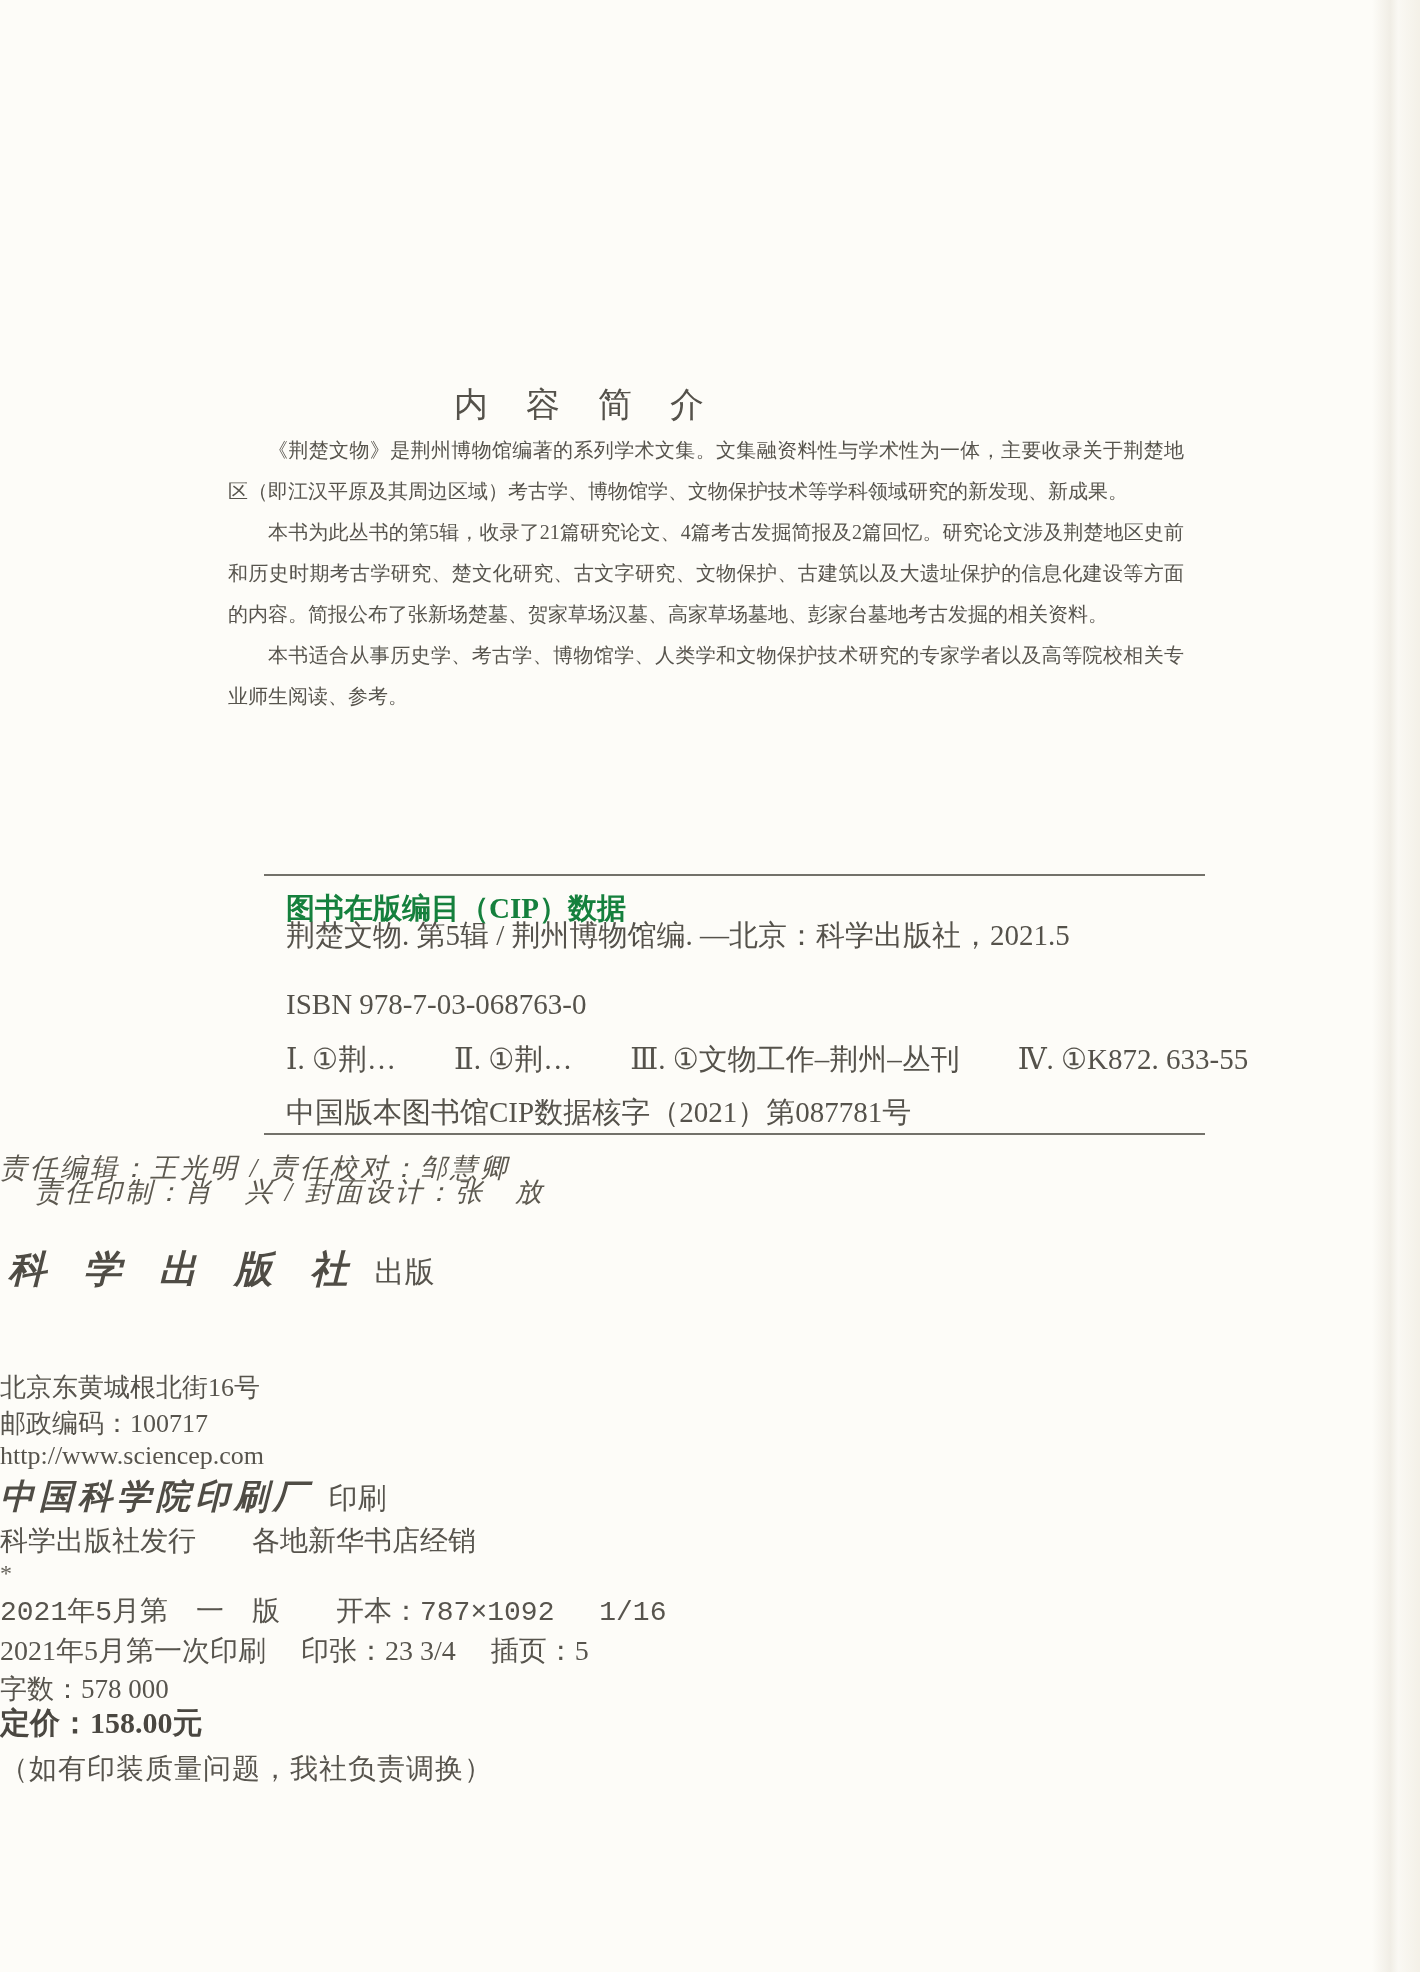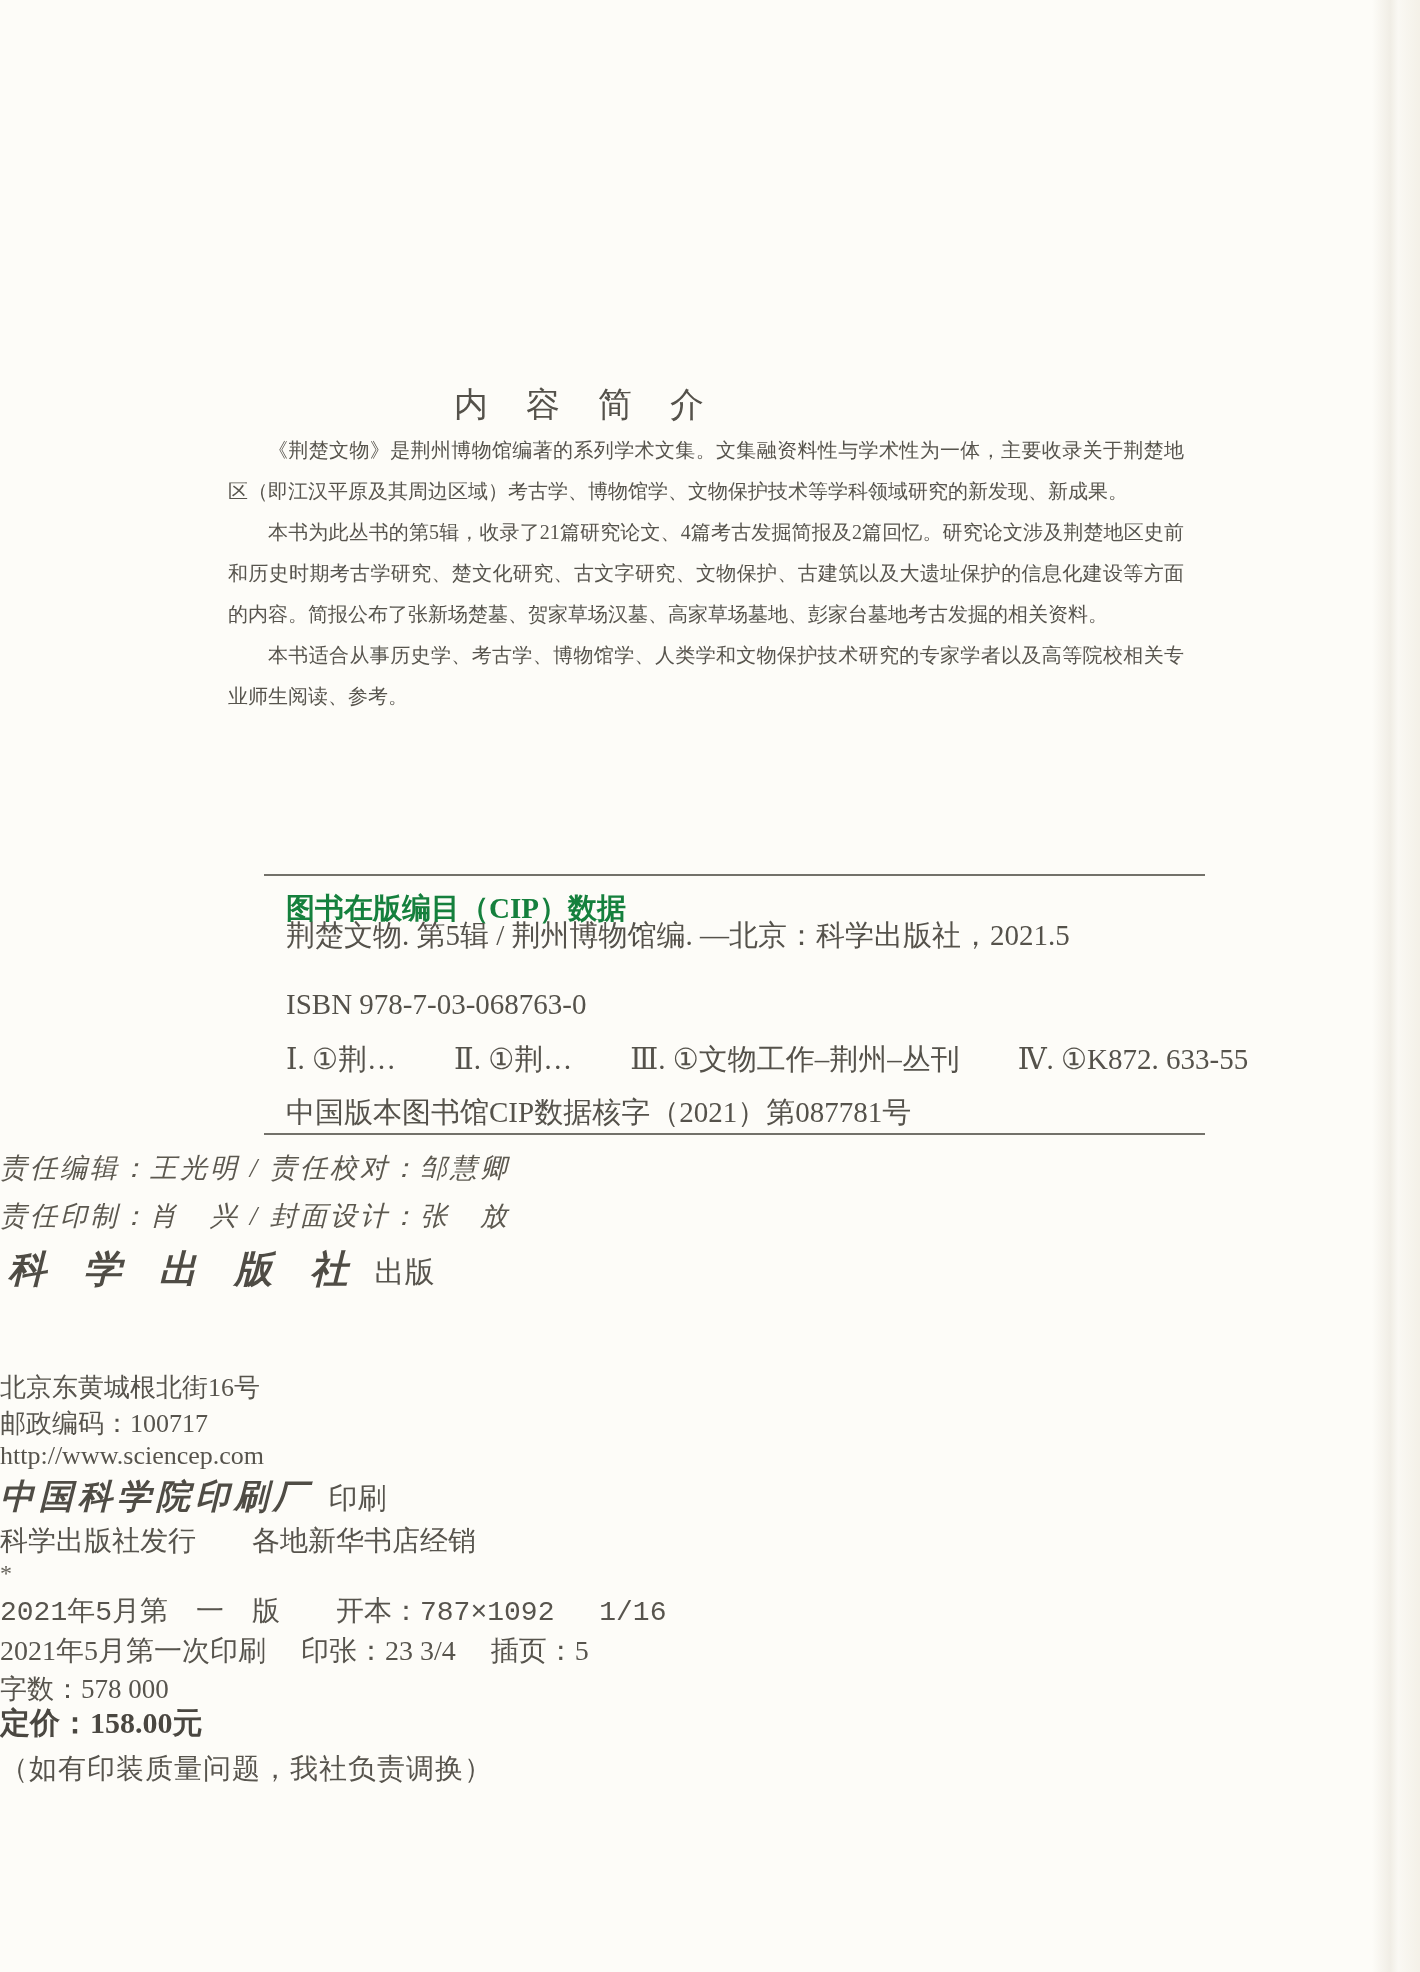--- a/index.html
+++ b/index.html
@@ -38,21 +38,21 @@
   .cip-heading{top:889px;font-weight:bold;color:#15803d;}
   .cip-entry{top:916px;}
   .cip-isbn{top:988px;}
   .cip-class{top:1040px;}
   .cip-record{top:1093px;}
 
   .credit-line{
     font-size:27px;font-style:italic;color:#5c584f;letter-spacing:3px;
   }
   .credit-1{top:1150px;}
-  .credit-2{top:1198px;}
+  .credit-2{top:1174px;padding-left:35px;}
 
   .imprint-line{font-size:26px;color:#57544d;}
   .brush{
     font-weight:bold;font-style:italic;
     color:#4f4c45;
   }
   .pub-line{top:1244px;padding-left:8px;}
   .pub-line .brush{font-size:38px;letter-spacing:14px;}
   .pub-line .suffix{font-size:30px;margin-left:6px;font-style:normal;}
   .addr-line{top:1370px;}

